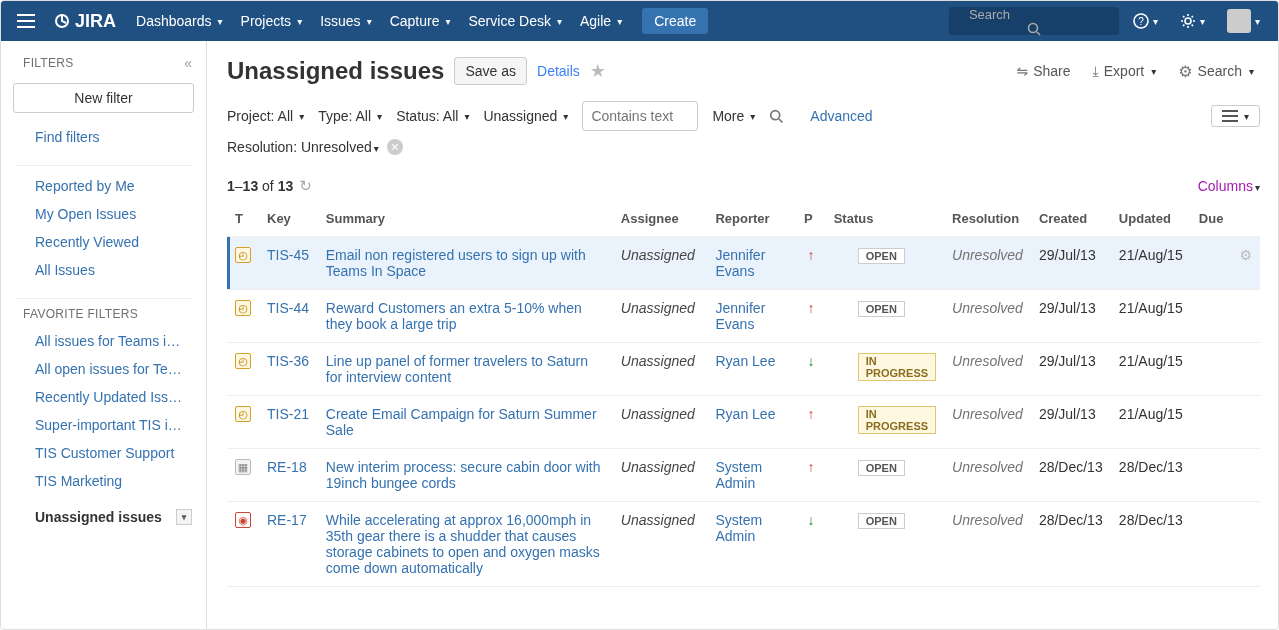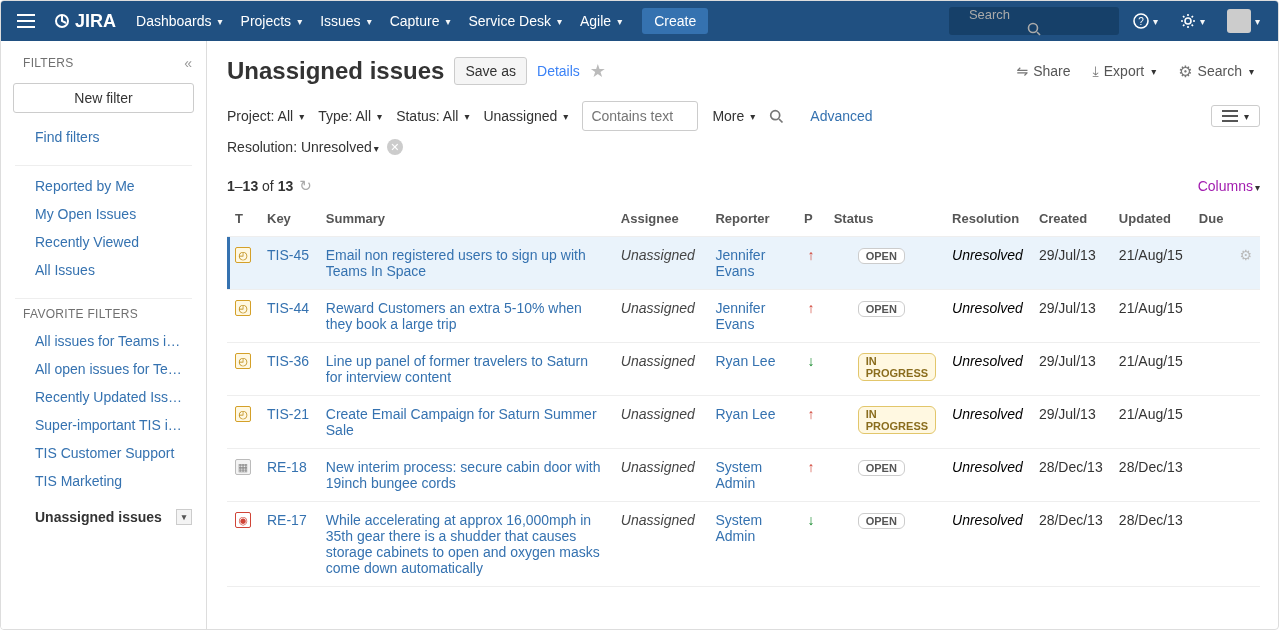--- a/index.html
+++ b/index.html
@@ -46,21 +46,21 @@
   
   .layout { display:flex; height:calc(100% - 40px);}
   .sidebar { width:206px; border-right:1px solid #ddd; padding:12px 0 0 0; background:#fff;}
   .sidebar .sec-header { display:flex; align-items:center; justify-content:space-between; padding:2px 14px 6px 22px;}
   .sidebar .sec-title { font-size:12px; font-weight:normal; color:#707070; letter-spacing:.3px;}
   .sidebar .collapse { color:#999; font-size:14px; cursor:pointer;}
   .sidebar .new-filter-btn {
     display:block; margin:6px 12px 10px; border:1px solid #ccc; border-radius:3px; text-align:center;
     padding:6px 0; cursor:pointer; font-size:14px; color:#333;
   }
-  .sidebar .link-list { padding:0 0 8px 4px;margin-left:8px;}
+  .sidebar .link-list { padding:0 0 8px 12px;}
   .sidebar .link-list a, .sidebar .link-list .row {
     display:block; color:#3572b0; text-decoration:none; padding:6px 12px 6px 22px;
     overflow:hidden; text-overflow:ellipsis; white-space:nowrap; font-size:14px;
   }
   .sidebar hr { border:none; border-top:1px solid #eee; margin:6px 14px;}
   .sidebar .row.active { font-weight:bold; color:#333; display:flex; align-items:center; justify-content:space-between; padding-right:14px;}
   .sidebar .dd-square{ width:16px;height:16px;border:1px solid #ccc; background:#f4f4f4; display:flex;align-items:center;justify-content:center;font-size:9px;color:#555;}
 
   
   .main { flex:1; padding:16px 18px 0 20px; overflow:auto;}
@@ -93,28 +93,28 @@
 
   
   table.issues { width:100%; border-collapse:collapse;}
   table.issues th { text-align:left; font-weight:bold; color:#555; font-size:13px; padding:6px 8px 10px 8px; border-bottom:1px solid #eee;}
   table.issues td { padding:10px 8px; vertical-align:top; font-size:14px; border-bottom:1px solid #eee;}
   table.issues tr.selected td { background:#eaf3fb;}
   table.issues tr.selected td:first-child{ position:relative;}
   table.issues tr.selected td:first-child::before{content:"";position:absolute;left:0;top:0;bottom:0;width:3px;background:#3572b0;}
   .key-link, .summary-link, .reporter-link { color:#3572b0; text-decoration:none; cursor:pointer;}
   .assignee-val{ font-style:italic; color:#444;}
-  .resolution-val{ font-style:italic; color:#000000;}
+  .resolution-val{ font-style:italic; color:#737373;}
   .type-icon { width:16px;height:16px;border:1px solid #d4a029;border-radius:2px;background:#fff8e1;display:flex;align-items:center;justify-content:center;font-size:11px;color:#b78103;}
   .type-icon.story{border-color:#bbb;background:#f3f3f3;color:#888;}
   .type-icon.bug{border-color:#d04437;background:#fff;color:#d04437;}
   .prio{font-size:14px;text-align:center;}
   .prio.up{color:#d04437;}
   .prio.down{color:#14892c;}
-  .status-badge{ display:inline-block; border:1px solid #ccc; border-radius:6px; padding:1px 7px; font-size:11px; font-weight:bold; color:#555; background:#fff;margin-left:24px;}
+  .status-badge{ display:inline-block; border:1px solid #ccc; border-radius:0; padding:1px 7px; font-size:11px; font-weight:bold; color:#555; background:#fff;margin-left:24px;}
   .status-badge.inprogress{ background:#fff8e1; border-color:#e2c66b; color:#8a6d1e;}
   .row-gear{ color:#bbb; cursor:pointer;}
   svg { display:block; }
 </style>
 </head>
 <body>
 
 <div class="topnav">
   <div class="hamburger">
     <svg width="18" height="14" viewBox="0 0 18 14">

